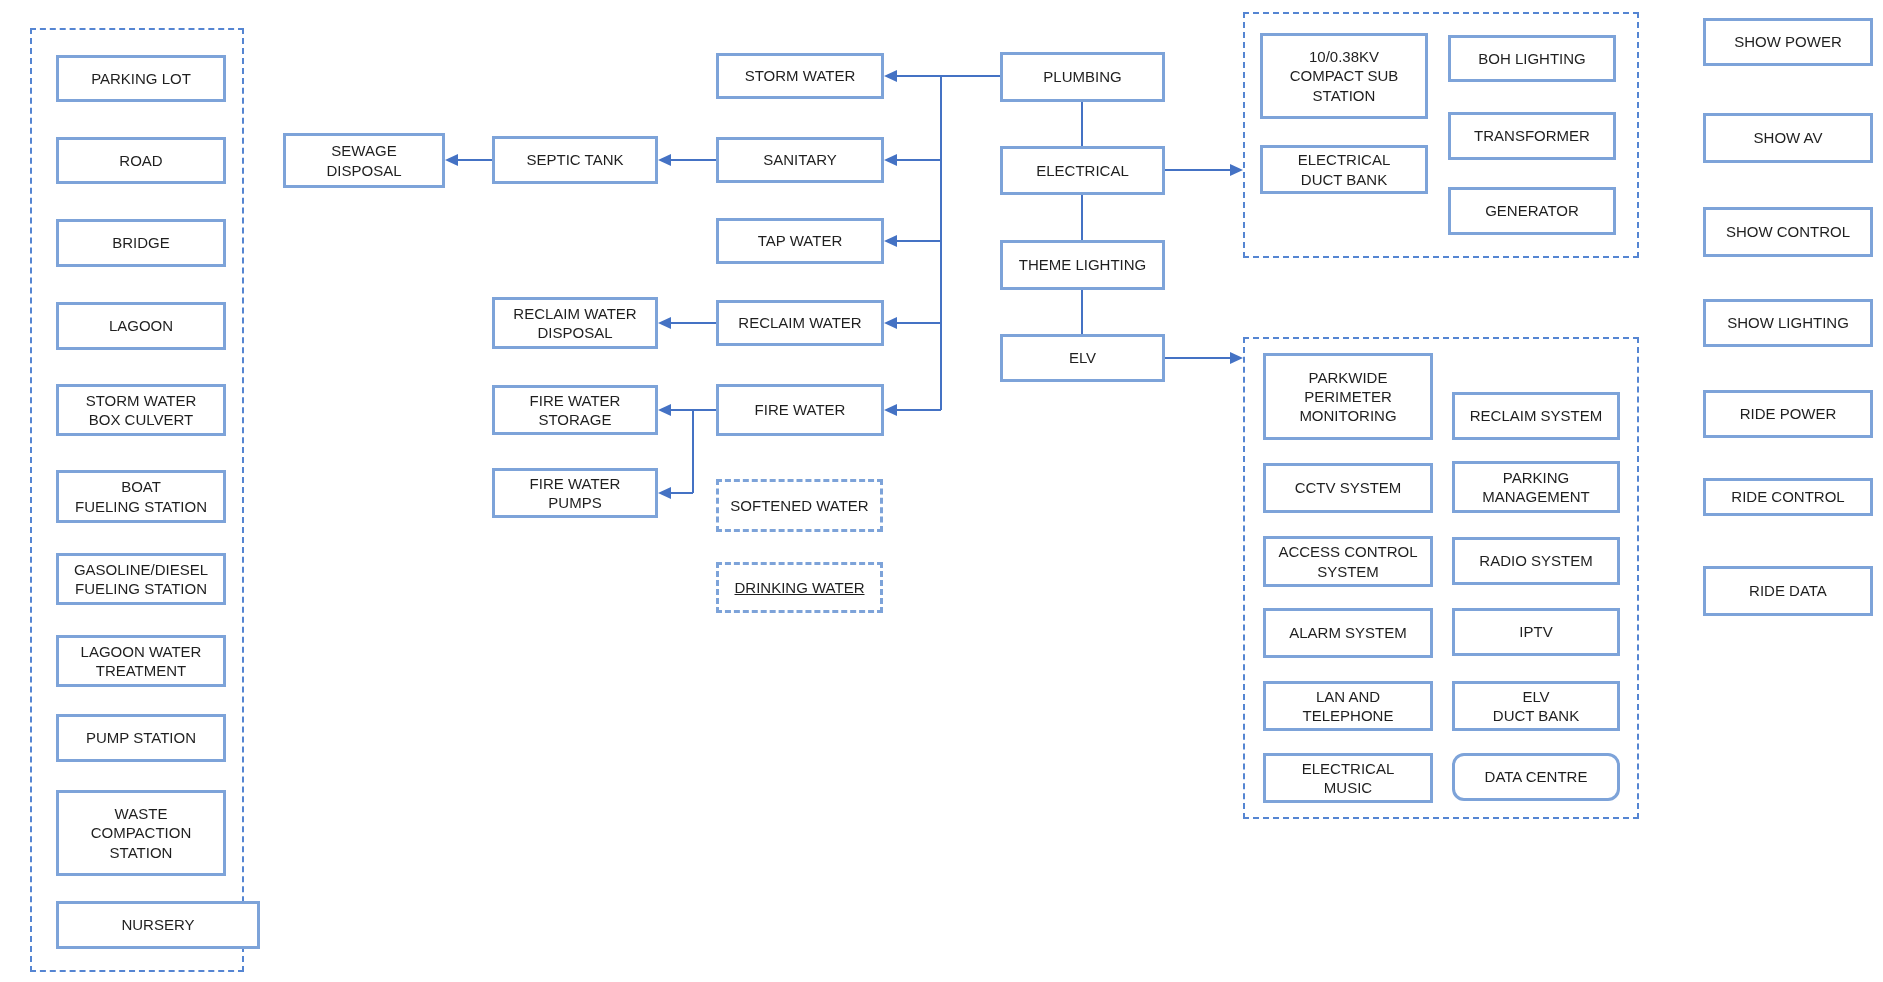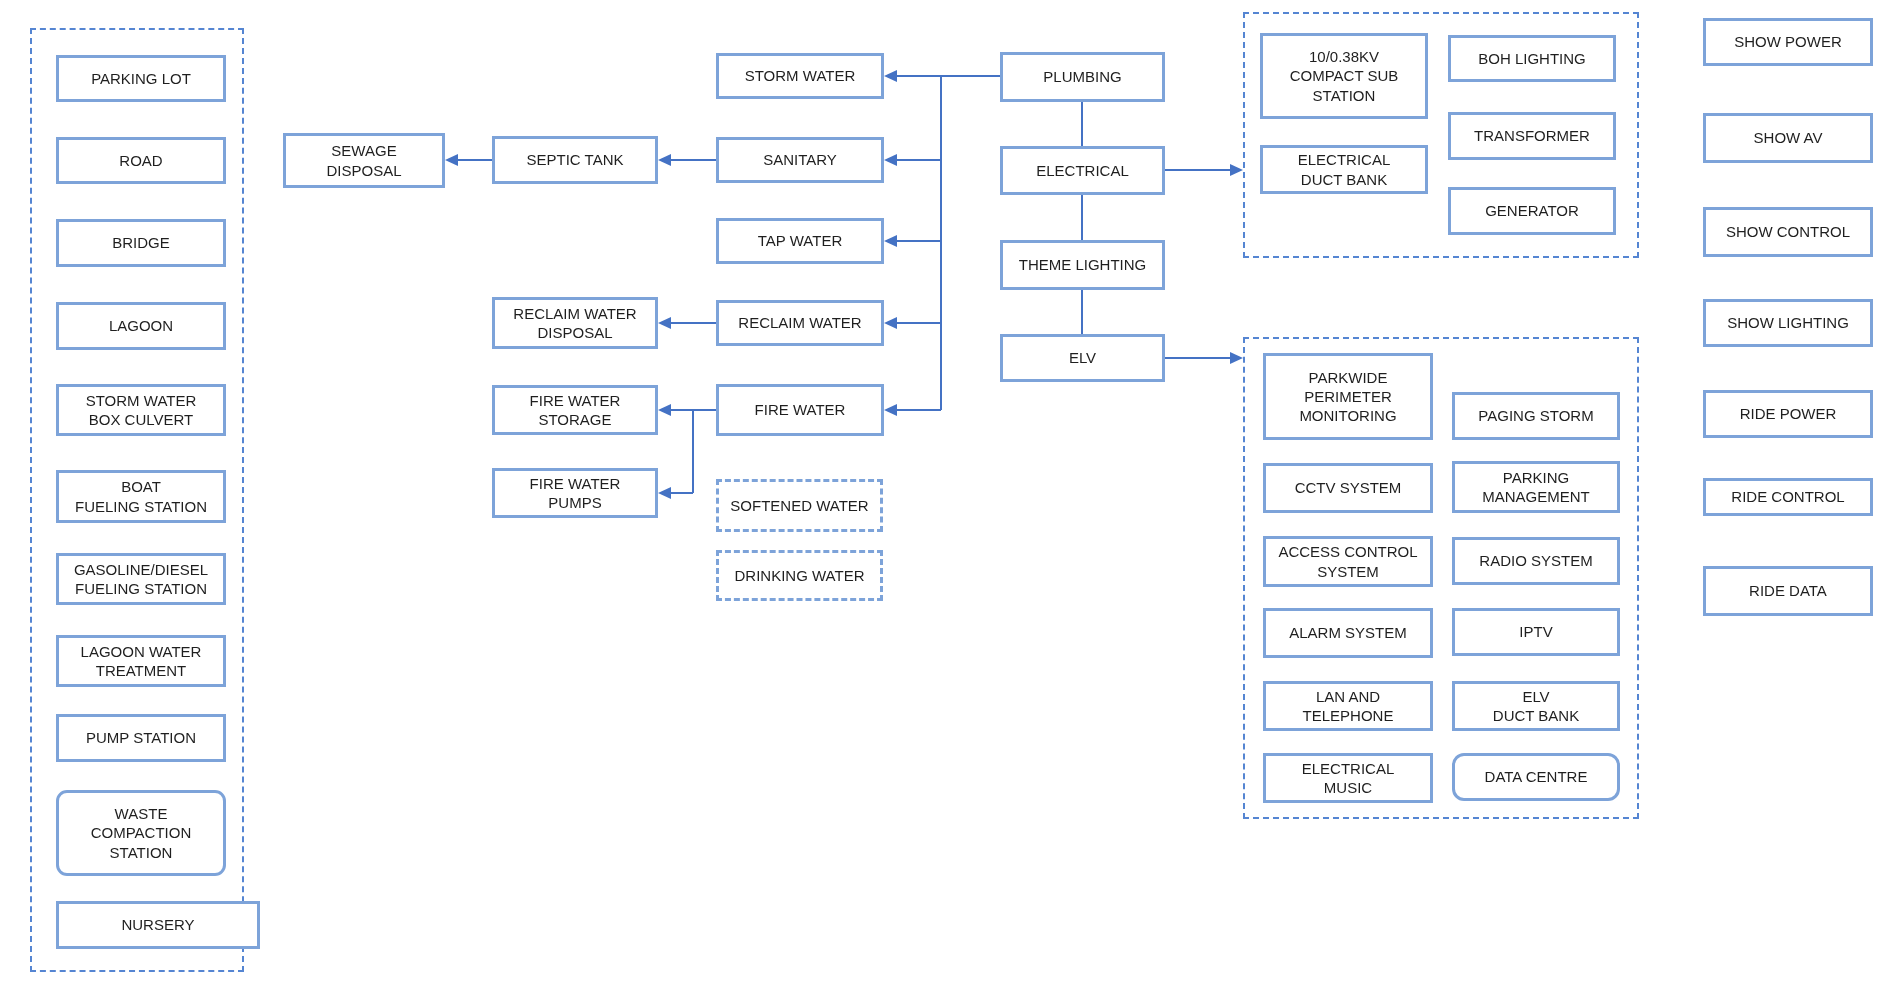--- a/index.html
+++ b/index.html
@@ -34,63 +34,63 @@
   <div class="box" style="left:56px;top:302px;width:170px;height:48px;">LAGOON</div>
   <div class="box" style="left:56px;top:384px;width:170px;height:52px;">STORM WATER
 BOX CULVERT</div>
   <div class="box" style="left:56px;top:470px;width:170px;height:53px;">BOAT
 FUELING STATION</div>
   <div class="box" style="left:56px;top:553px;width:170px;height:52px;">GASOLINE/DIESEL
 FUELING STATION</div>
   <div class="box" style="left:56px;top:635px;width:170px;height:52px;">LAGOON WATER
 TREATMENT</div>
   <div class="box" style="left:56px;top:714px;width:170px;height:48px;">PUMP STATION</div>
-  <div class="box" style="left:56px;top:790px;width:170px;height:86px;border-radius:11px;">WASTE
+  <div class="box" style="left:56px;top:790px;width:170px;height:86px;">WASTE
 COMPACTION
 STATION</div>
   <div class="box" style="left:56px;top:901px;width:204px;height:48px;">NURSERY</div>
 
   <div class="box" style="left:283px;top:133px;width:162px;height:55px;">SEWAGE
 DISPOSAL</div>
   <div class="box" style="left:492px;top:136px;width:166px;height:48px;">SEPTIC TANK</div>
   <div class="box" style="left:492px;top:297px;width:166px;height:52px;">RECLAIM WATER
 DISPOSAL</div>
   <div class="box" style="left:492px;top:385px;width:166px;height:50px;">FIRE WATER
 STORAGE</div>
   <div class="box" style="left:492px;top:468px;width:166px;height:50px;">FIRE WATER
 PUMPS</div>
 
   <div class="box" style="left:716px;top:53px;width:168px;height:46px;">STORM WATER</div>
   <div class="box" style="left:716px;top:137px;width:168px;height:46px;">SANITARY</div>
   <div class="box" style="left:716px;top:218px;width:168px;height:46px;">TAP WATER</div>
   <div class="box" style="left:716px;top:300px;width:168px;height:46px;">RECLAIM WATER</div>
   <div class="box" style="left:716px;top:384px;width:168px;height:52px;">FIRE WATER</div>
   <div class="box dashed-box" style="left:716px;top:479px;width:167px;height:53px;">SOFTENED WATER</div>
-  <div class="box dashed-box" style="left:716px;top:550px;width:167px;height:51px;">DRINKING WATER</div>
+  <div class="box dashed-box" style="left:716px;top:562px;width:167px;height:51px;text-decoration:underline;">DRINKING WATER</div>
 
   <div class="box" style="left:1000px;top:52px;width:165px;height:50px;">PLUMBING</div>
   <div class="box" style="left:1000px;top:146px;width:165px;height:49px;">ELECTRICAL</div>
   <div class="box" style="left:1000px;top:240px;width:165px;height:50px;">THEME LIGHTING</div>
   <div class="box" style="left:1000px;top:334px;width:165px;height:48px;">ELV</div>
 
   <div class="group" style="left:1243px;top:12px;width:396px;height:246px;"></div>
   <div class="box" style="left:1260px;top:33px;width:168px;height:86px;">10/0.38KV
 COMPACT SUB
 STATION</div>
   <div class="box" style="left:1260px;top:145px;width:168px;height:49px;">ELECTRICAL
 DUCT BANK</div>
   <div class="box" style="left:1448px;top:35px;width:168px;height:47px;">BOH LIGHTING</div>
   <div class="box" style="left:1448px;top:187px;width:168px;height:48px;">GENERATOR</div>
   <div class="box" style="left:1448px;top:112px;width:168px;height:48px;">TRANSFORMER</div>
 
   <div class="group" style="left:1243px;top:337px;width:396px;height:482px;"></div>
   <div class="box" style="left:1263px;top:353px;width:170px;height:87px;">PARKWIDE
 PERIMETER
 MONITORING</div>
-  <div class="box" style="left:1452px;top:392px;width:168px;height:48px;">PAGING STORM</div>
+  <div class="box" style="left:1452px;top:392px;width:168px;height:48px;">RECLAIM SYSTEM</div>
   <div class="box" style="left:1263px;top:463px;width:170px;height:50px;text-align:right;">CCTV SYSTEM</div>
   <div class="box" style="left:1452px;top:461px;width:168px;height:52px;">PARKING
 MANAGEMENT</div>
   <div class="box" style="left:1263px;top:536px;width:170px;height:51px;">ACCESS CONTROL
 SYSTEM</div>
   <div class="box" style="left:1452px;top:537px;width:168px;height:48px;">RADIO SYSTEM</div>
   <div class="box" style="left:1263px;top:608px;width:170px;height:50px;">ALARM SYSTEM</div>
   <div class="box" style="left:1452px;top:608px;width:168px;height:48px;">IPTV</div>
   <div class="box" style="left:1263px;top:681px;width:170px;height:50px;">LAN AND
 TELEPHONE</div>

